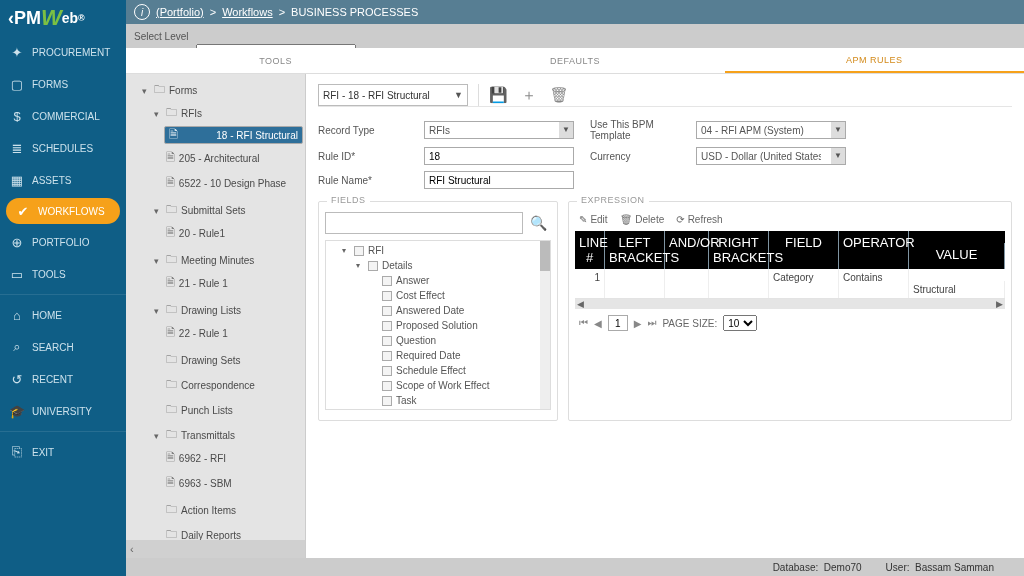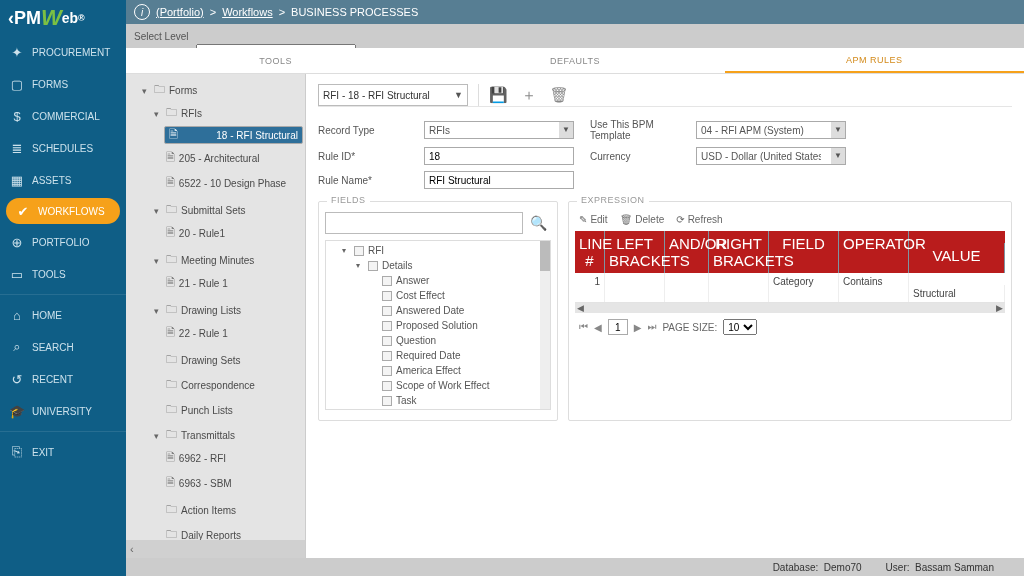--- a/index.html
+++ b/index.html
@@ -74,21 +74,21 @@
 .field-tree ul { list-style: none; padding-left: 14px; }
 .field-tree li { padding: 2px 0; display: flex; align-items: center; gap: 4px;}
 .field-tree .caret { width: 8px; font-size: 8px; color: #666; }
 .chk { width: 10px; height: 10px; border: 1px solid #aaa; display: inline-block; background:#f4f4f4;}
 .ft-scroll-track { position:absolute; right:0; top:0; bottom:0; width:10px; background:#eee;}
 .ft-scroll-thumb { position:absolute; right:0; top:0; width:10px; height:30px; background:#bbb;}
 
 .expr-box { flex: 1; height: 220px; }
 .expr-tools { display: flex; gap: 12px; padding: 2px 4px 6px 4px; font-size: 10px; color: #666; }
 .expr-tools span { display: inline-flex; align-items: center; gap: 3px; cursor: pointer; }
-.grid-head { display: flex; background: #b91c1c; color: #fff; font-size: 15px; }
+.grid-head { display: flex; background: #000000; color: #fff; font-size: 13px; }
 .grid-head div { padding: 4px 4px; border-right: 1px solid #7f94a2; text-align: center; }
 .col-line { width: 30px;} .col-lb { width: 60px;} .col-ao { width: 44px;} .col-rb { width: 60px;} .col-field { width: 70px;} .col-op { width: 70px;} .col-val { flex: 1; margin-top: 12px; }
 .grid-row { display: flex; background: #fff; border-bottom: 1px solid #e3e3e3; font-size: 10px; color: #444;}
 .grid-row div { padding: 3px 4px; border-right: 1px solid #eee; }
 .grid-scroll { height: 10px; background: #e5e5e5; display: flex; align-items: center; justify-content: space-between; padding: 0 2px; color: #666; font-size: 9px;}
 .pager { display: flex; align-items: center; gap: 6px; padding: 6px 4px; font-size: 10px; color: #666;}
 .pager .pbtn { cursor: pointer; color: #888; }
 .pager input { width: 20px; height: 16px; text-align: center; border: 1px solid #aaa; font-size: 10px;}
 .pager select { height: 16px; font-size: 10px; }
 
@@ -430,21 +430,21 @@
                         <span>Question</span>
                       </li>
                     <li>
                         <span class="caret"></span>
                         <span class="chk"></span>
                         <span>Required Date</span>
                       </li>
                     <li>
                         <span class="caret"></span>
                         <span class="chk"></span>
-                        <span>America Effect</span>
+                        <span>Schedule Effect</span>
                       </li>
                     <li>
                         <span class="caret"></span>
                         <span class="chk"></span>
                         <span>Scope of Work Effect</span>
                       </li>
                     <li>
                         <span class="caret"></span>
                         <span class="chk"></span>
                         <span>Task</span>

